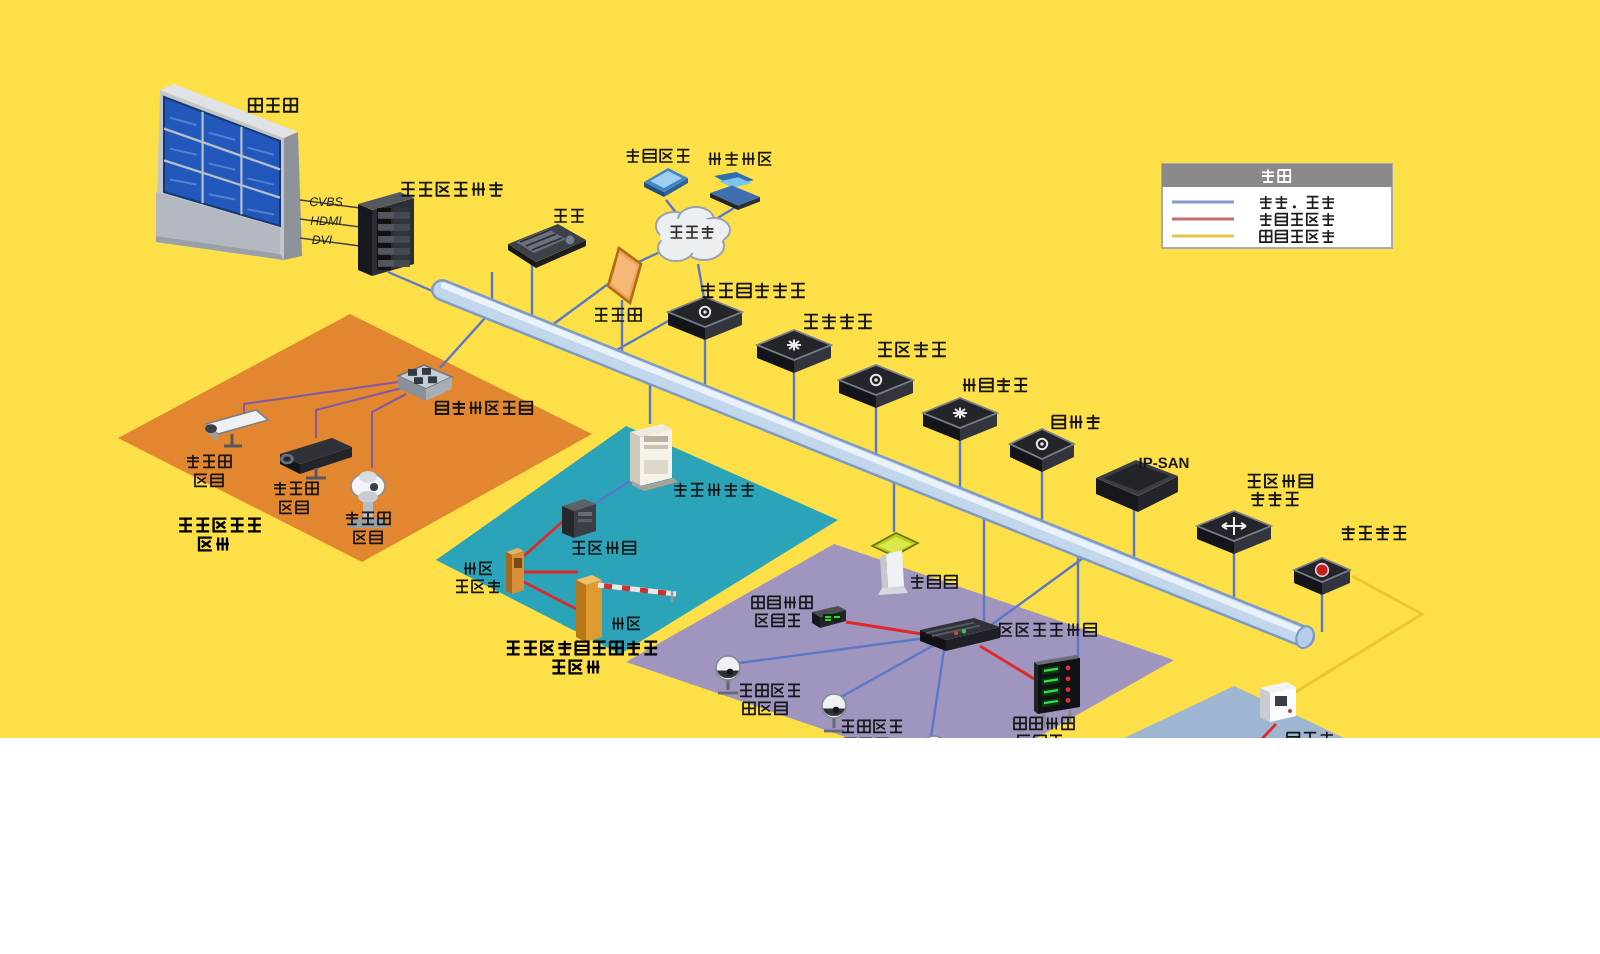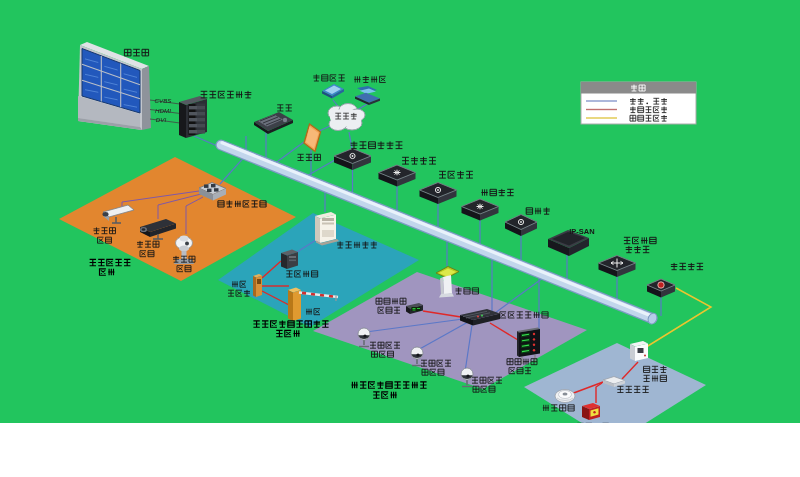--- a/index.html
+++ b/index.html
@@ -1,15 +1,15 @@
 <!DOCTYPE html>
 <html><head><meta charset="utf-8"><title>topology</title>
 <style>
 html,body{margin:0;padding:0;background:#ffffff;font-family:"Liberation Sans",sans-serif;}
-#wrap{width:800px;height:423px;overflow:hidden;position:relative;background:#22c55e;}
+#wrap{width:800px;height:369px;overflow:hidden;position:relative;background:#fde047;}
 </style></head>
 <body>
 <div id="wrap">
 <svg width="800" height="477" viewBox="0 0 800 477" style="filter:blur(0.35px)">
 <polygon points="175,157 296,217 181,281 59,219" fill="#e2862f"></polygon>
       <polygon points="313,213 419,260 310,327 218,280" fill="#2ba4ba"></polygon>
       <polygon points="417,272 587,330 483,389 313,331" fill="#a095bf"></polygon>
       <polygon points="617,343 706,385 614,443 524,387" fill="#9fb6d2"></polygon>
       <line x1="194" y1="136" x2="222" y2="148" stroke="#5b78c8" stroke-width="1.2"></line>
       <line x1="246" y1="136" x2="246" y2="155.0575" stroke="#5b78c8" stroke-width="1.2"></line>

